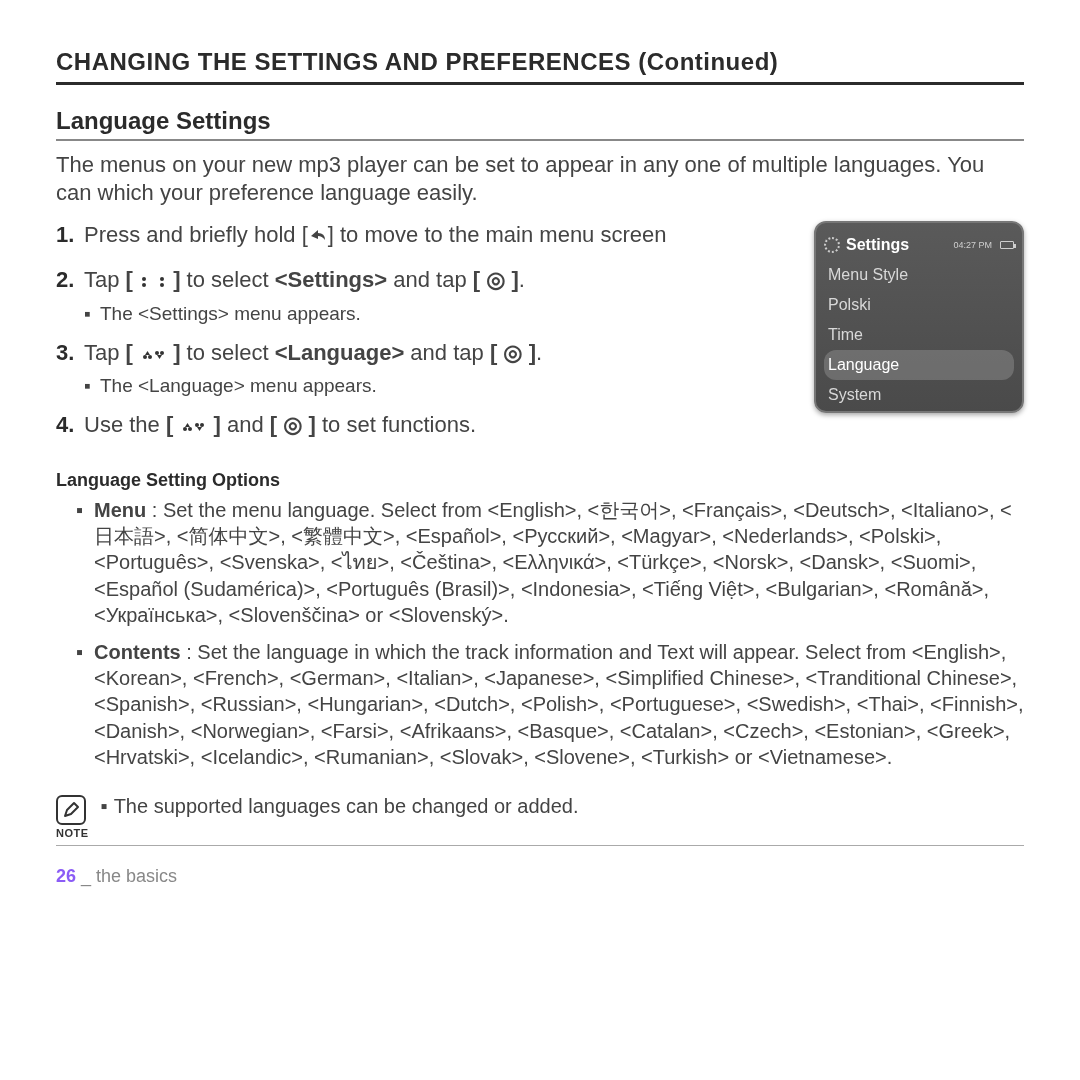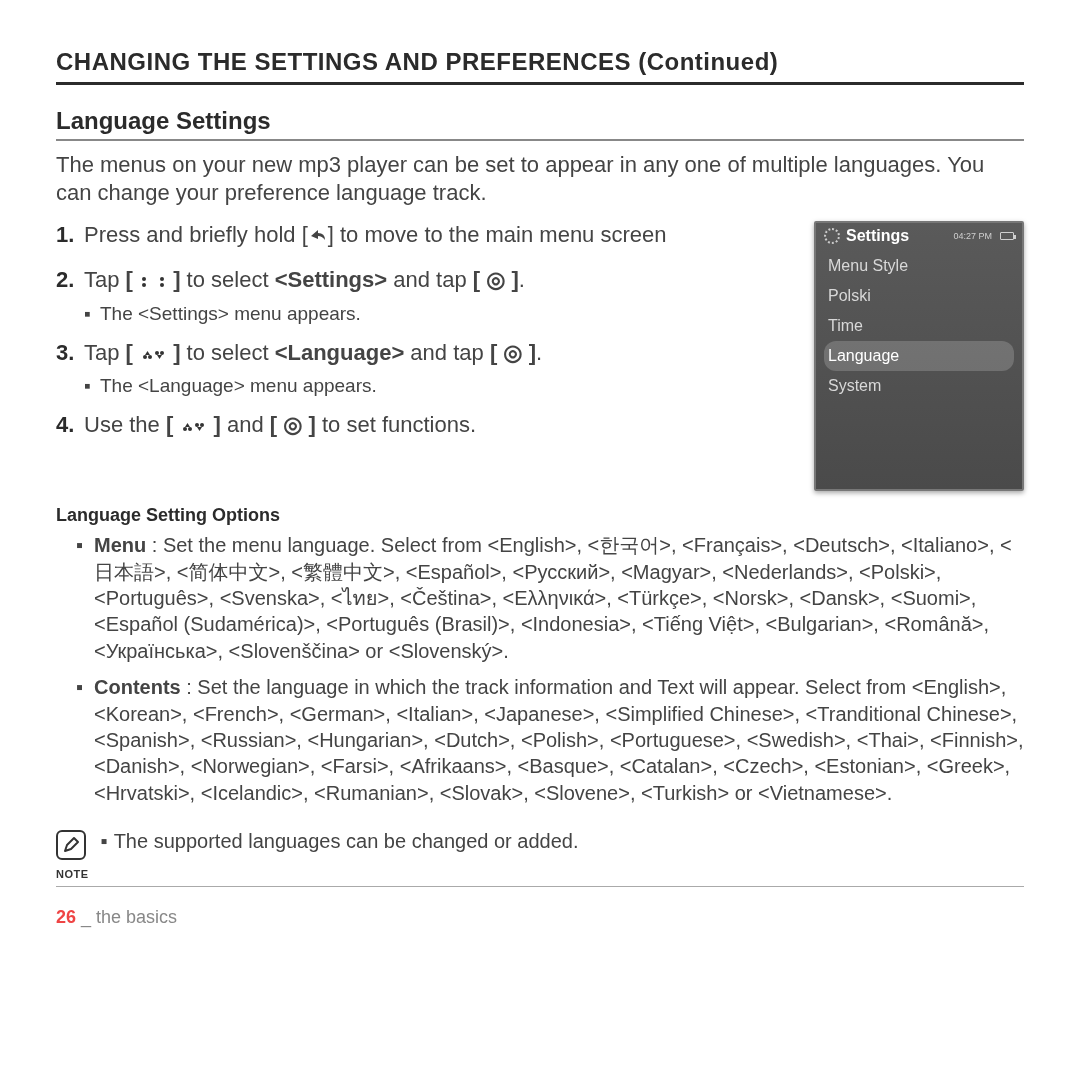--- a/index.html
+++ b/index.html
@@ -63,25 +63,25 @@
     color: #444;
     margin-left: 28px;
     margin-top: -8px;
     margin-bottom: 14px;
     display: flex;
     gap: 6px;
   }
   .sub .bullet { width: 10px; flex: 0 0 10px; }
   .device {
     width: 210px;
-    height: 270px;
+    height: 192px;
     background: linear-gradient(180deg,#5a5a5a,#4a4a4a);
     border: 2px solid #777;
-    border-radius: 2px;
-    padding: 4px 8px;
+    border-radius: 12px;
+    padding: 13px 8px;
     color: #ddd;
     box-shadow: 0 2px 5px rgba(0,0,0,0.35);
     font-size: 16px;
   }
   .device-top {
     display: flex;
     align-items: center;
     gap: 6px;
     margin-bottom: 6px;
   }
@@ -133,38 +133,38 @@
     padding-bottom: 6px;
     border-bottom: 1px solid #aaa;
   }
   .note-icon-wrap { text-align:center; }
   .note-icon {
     width: 30px; height: 30px;
     border: 2px solid #333;
     border-radius: 6px;
     display: flex; align-items:center; justify-content:center;
   }
-  .note-label { font-size: 11px; font-weight:bold; color:#333; margin-top:8px; letter-spacing:0.5px;}
+  .note-label { font-size: 11px; font-weight:bold; color:#333; margin-top:2px; letter-spacing:0.5px;}
   .note-text { font-size: 20px; color:#444; display:flex; gap:6px; }
   .footer {
     font-size: 18px;
     color: #888;
     margin-top: 20px;
   }
-  .footer .pg { font-weight: bold; color:#ef4444; }
+  .footer .pg { font-weight: bold; color:#8b5cf6; }
   svg.inline-icon { vertical-align: -3px; }
 </style>
 </head>
 <body>
 
 <h1 class="page-title">CHANGING THE SETTINGS AND PREFERENCES (Continued)</h1>
 
 <h2 class="section-title">Language Settings</h2>
 
-<p class="intro">The menus on your new mp3 player can be set to appear in any one of multiple languages. You can change your preference language track.</p>
+<p class="intro">The menus on your new mp3 player can be set to appear in any one of multiple languages. You can which your preference language easily.</p>
 
 <div class="main-row">
   <div class="steps">
 
     <div class="step">
       <span class="step-num">1.</span>
       <span class="step-body">
         <span>Press and briefly hold [</span><svg class="inline-icon" width="20" height="18" viewBox="0 0 20 18">
             <path d="M3 9 L10 3 L10 6 Q17 6 17 13 Q14 9 10 9 L10 12 Z" fill="#444"></path>
           </svg><span>] to move to the main menu screen</span>

